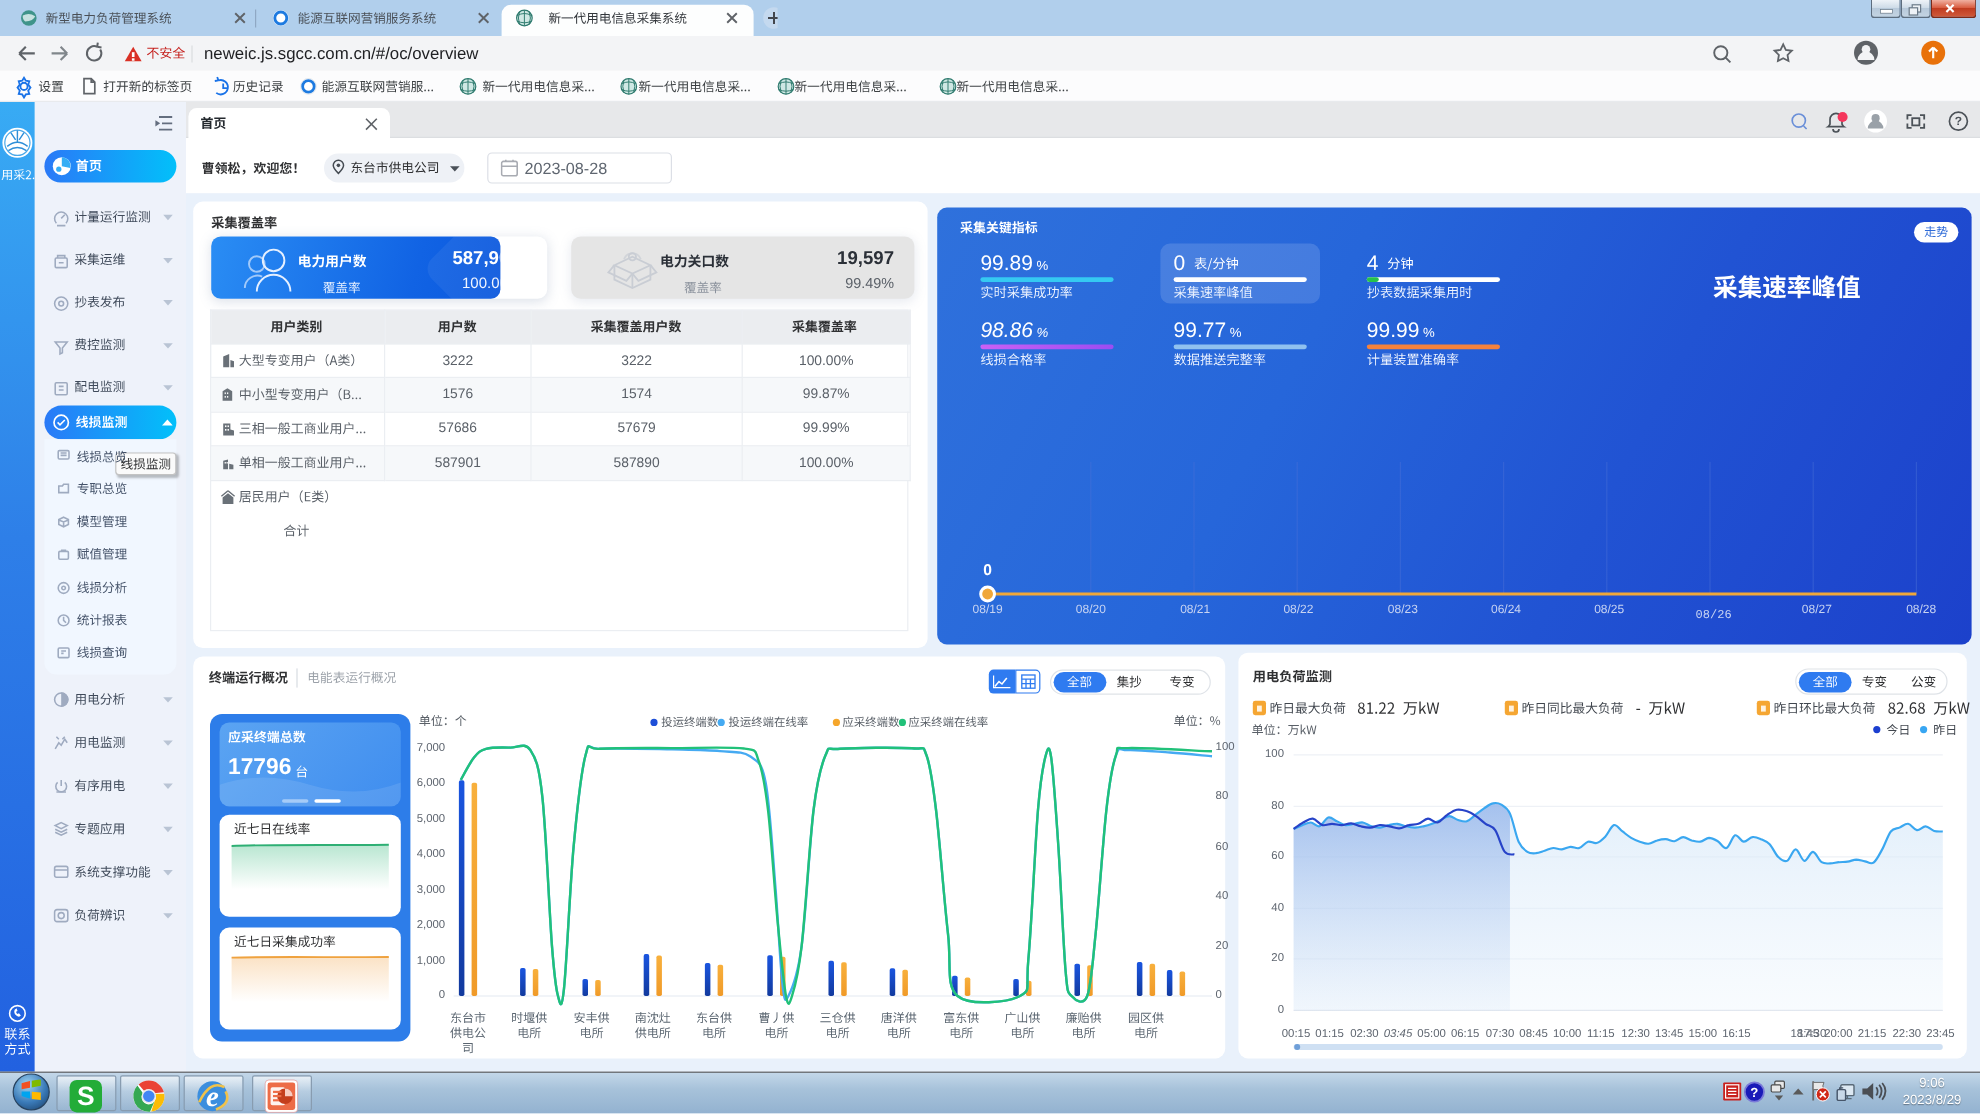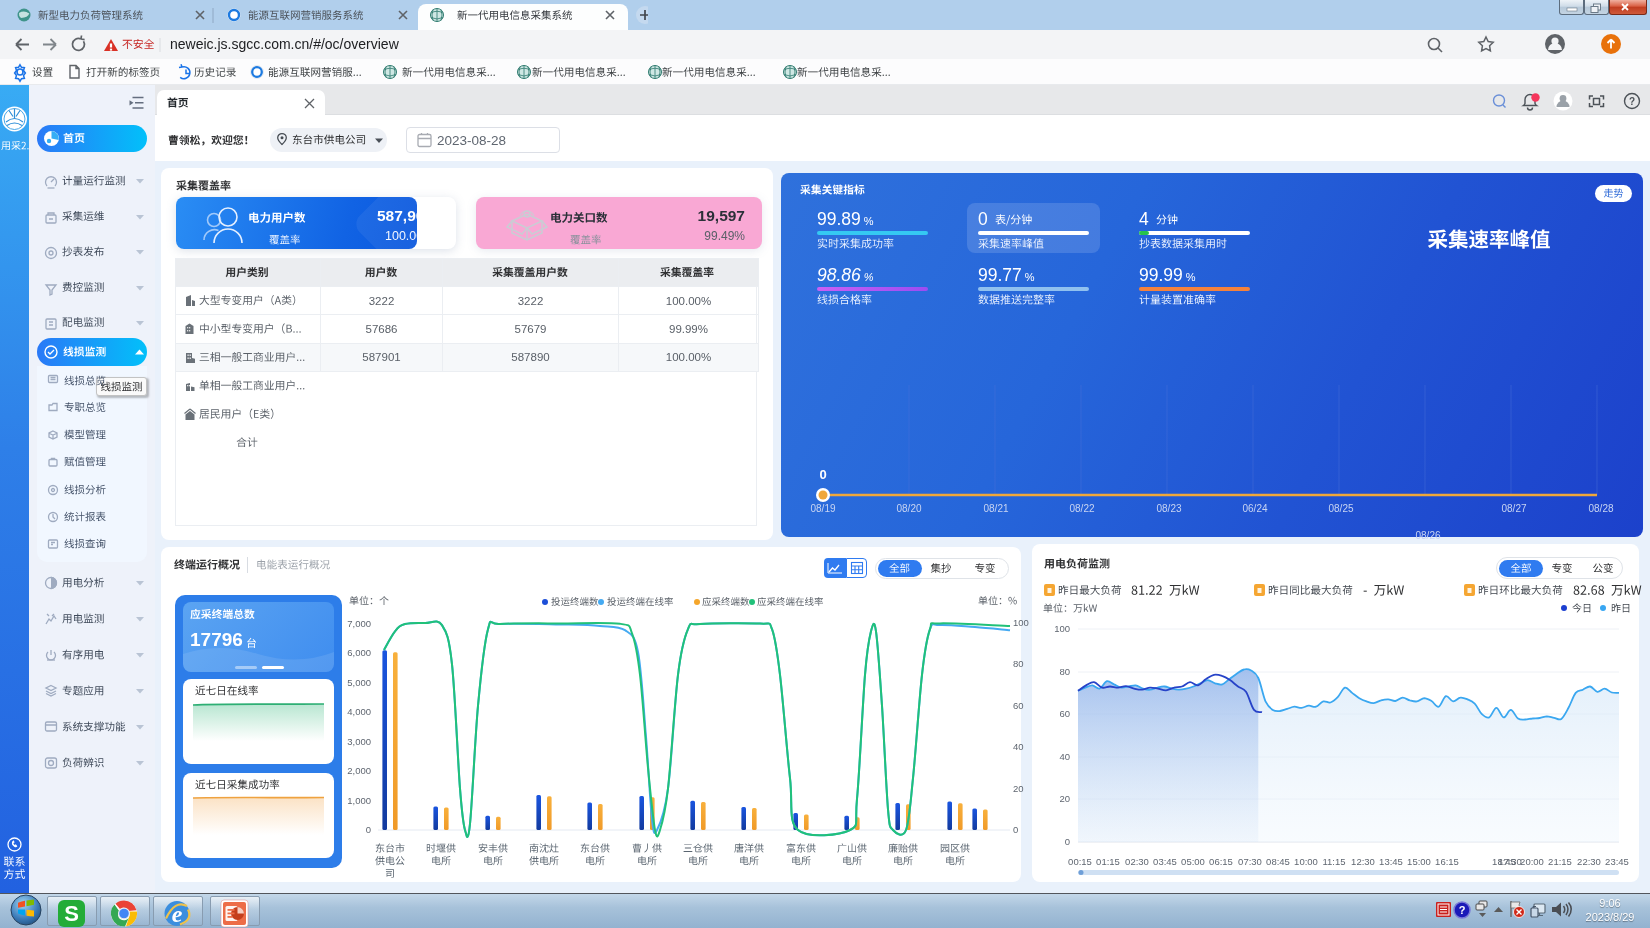--- a/index.html
+++ b/index.html
@@ -29,21 +29,21 @@
 #datebox{left:406px;top:127px;width:154px;height:26px;background:#fff;border:1px solid #dcdfe6;border-radius:4px;}
 
 .panel{background:#fff;border-radius:8px;}
 #p1{left:161px;top:168px;width:612px;height:372px;}
 #p2{left:781px;top:173px;width:862px;height:364px;border-radius:8px;background:linear-gradient(118deg,#2f71dc 0%,#2666da 35%,#2153d3 65%,#1c41cb 100%);}
 #p3{left:161px;top:547px;width:860px;height:335px;}
 #p4{left:1032px;top:544px;width:607px;height:338px;}
 
 #cardbgA{left:176px;top:197px;width:280px;height:52px;background:#fff;border-radius:8px;box-shadow:0 2px 10px rgba(120,140,170,.25);}
 #cardblue{left:176px;top:197px;width:241px;height:52px;border-radius:8px;background:linear-gradient(105deg,#2a8df4 0%,#1163e4 70%,#0b58de 100%);overflow:hidden;}
-#card2{left:476px;top:197px;width:286px;height:52px;background:#f9a8d4;border-radius:8px;box-shadow:0 2px 10px rgba(120,140,170,.18);}
+#card2{left:476px;top:197px;width:286px;height:52px;background:#e5e5e5;border-radius:8px;box-shadow:0 2px 10px rgba(120,140,170,.18);}
 
 .tb{border-collapse:collapse;table-layout:fixed;}
 .tb td{border:1px solid #ebeef2;font-size:11.5px;color:#5a6068;text-align:center;height:28.4px;padding:0;}
 .tb .hd td{background:#ebedf0;height:28px;}
 .tb tr.alt td{background:#f6f8fa;}
 
 .mval{color:#fff;font-size:17.5px;}
 .munit{color:#fff;font-size:11px;}
 .mbar{height:3.5px;border-radius:2px;}
 #mhl{left:967px;top:203px;width:133px;height:50px;background:rgba(255,255,255,.14);border-radius:8px;}
@@ -327,20 +327,26 @@
         <td></td>
         <td></td>
         <td></td>
       </tr>
   <tr>
         <td></td>
         <td>3222</td>
         <td>3222</td>
         <td>100.00%</td>
       </tr>
+  <tr class="alt">
+        <td></td>
+        <td>1576</td>
+        <td>1574</td>
+        <td>99.87%</td>
+      </tr>
   <tr>
         <td></td>
         <td>57686</td>
         <td>57679</td>
         <td>99.99%</td>
       </tr>
   <tr class="alt">
         <td></td>
         <td>587901</td>
         <td>587890</td>
@@ -654,21 +660,21 @@
 <svg class="abs" style="left:303px;top:97px;z-index:5" width="14" height="14">
     <path d="M2 2 l9 9 M11 2 l-9 9" stroke="#5f6368" stroke-width="1.3"></path>
   </svg>
 <div class="abs" style="left:801px;top:503px;width:44px;text-align:center;font-size:10px;color:#c8d4f2;">08/19</div>
 <div class="abs" style="left:887px;top:503px;width:44px;text-align:center;font-size:10px;color:#c8d4f2;">08/20</div>
 <div class="abs" style="left:974px;top:503px;width:44px;text-align:center;font-size:10px;color:#c8d4f2;">08/21</div>
 <div class="abs" style="left:1060px;top:503px;width:44px;text-align:center;font-size:10px;color:#c8d4f2;">08/22</div>
 <div class="abs" style="left:1147px;top:503px;width:44px;text-align:center;font-size:10px;color:#c8d4f2;">08/23</div>
 <div class="abs" style="left:1233px;top:503px;width:44px;text-align:center;font-size:10px;color:#c8d4f2;">06/24</div>
 <div class="abs" style="left:1319px;top:503px;width:44px;text-align:center;font-size:10px;color:#c8d4f2;">08/25</div>
-<div class="abs" style="left:1406px;top:530px;width:44px;text-align:center;font-size:10px;color:#c8d4f2;">08/26</div>
+<div class="abs" style="left:1406px;top:508px;width:44px;text-align:center;font-size:10px;color:#c8d4f2;font-family:Liberation Mono, monospace;">08/26</div>
 <div class="abs" style="left:1492px;top:503px;width:44px;text-align:center;font-size:10px;color:#c8d4f2;">08/27</div>
 <div class="abs" style="left:1579px;top:503px;width:44px;text-align:center;font-size:10px;color:#c8d4f2;">08/28</div>
 <div class="abs" style="left:321px;top:824px;width:50px;text-align:right;font-size:9.5px;color:#5f6670;">0</div>
 <div class="abs" style="left:321px;top:795px;width:50px;text-align:right;font-size:9.5px;color:#5f6670;">1,000</div>
 <div class="abs" style="left:321px;top:765px;width:50px;text-align:right;font-size:9.5px;color:#5f6670;">2,000</div>
 <div class="abs" style="left:321px;top:736px;width:50px;text-align:right;font-size:9.5px;color:#5f6670;">3,000</div>
 <div class="abs" style="left:321px;top:706px;width:50px;text-align:right;font-size:9.5px;color:#5f6670;">4,000</div>
 <div class="abs" style="left:321px;top:677px;width:50px;text-align:right;font-size:9.5px;color:#5f6670;">5,000</div>
 <div class="abs" style="left:321px;top:647px;width:50px;text-align:right;font-size:9.5px;color:#5f6670;">6,000</div>
 <div class="abs" style="left:321px;top:618px;width:50px;text-align:right;font-size:9.5px;color:#5f6670;">7,000</div>
@@ -680,21 +686,21 @@
 <div class="abs" style="left:1013px;top:617px;width:30px;font-size:9.5px;color:#5f6670;">100</div>
 <div class="abs" style="left:1030px;top:836px;width:40px;text-align:right;font-size:9.5px;color:#5f6670;">0</div>
 <div class="abs" style="left:1030px;top:793px;width:40px;text-align:right;font-size:9.5px;color:#5f6670;">20</div>
 <div class="abs" style="left:1030px;top:751px;width:40px;text-align:right;font-size:9.5px;color:#5f6670;">40</div>
 <div class="abs" style="left:1030px;top:708px;width:40px;text-align:right;font-size:9.5px;color:#5f6670;">60</div>
 <div class="abs" style="left:1030px;top:666px;width:40px;text-align:right;font-size:9.5px;color:#5f6670;">80</div>
 <div class="abs" style="left:1030px;top:623px;width:40px;text-align:right;font-size:9.5px;color:#5f6670;">100</div>
 <div class="abs" style="left:1062px;top:856px;width:36px;text-align:center;font-size:9.5px;color:#5f6670;">00:15</div>
 <div class="abs" style="left:1090px;top:856px;width:36px;text-align:center;font-size:9.5px;color:#5f6670;">01:15</div>
 <div class="abs" style="left:1119px;top:856px;width:36px;text-align:center;font-size:9.5px;color:#5f6670;">02:30</div>
-<div class="abs" style="left:1147px;top:856px;width:36px;text-align:center;font-size:9.5px;color:#5f6670;">03:45</div>
+<div class="abs" style="left:1147px;top:856px;width:36px;text-align:center;font-size:9.5px;color:#5f6670;font-style:italic;">03:45</div>
 <div class="abs" style="left:1175px;top:856px;width:36px;text-align:center;font-size:9.5px;color:#5f6670;">05:00</div>
 <div class="abs" style="left:1203px;top:856px;width:36px;text-align:center;font-size:9.5px;color:#5f6670;">06:15</div>
 <div class="abs" style="left:1232px;top:856px;width:36px;text-align:center;font-size:9.5px;color:#5f6670;">07:30</div>
 <div class="abs" style="left:1260px;top:856px;width:36px;text-align:center;font-size:9.5px;color:#5f6670;">08:45</div>
 <div class="abs" style="left:1288px;top:856px;width:36px;text-align:center;font-size:9.5px;color:#5f6670;">10:00</div>
 <div class="abs" style="left:1316px;top:856px;width:36px;text-align:center;font-size:9.5px;color:#5f6670;">11:15</div>
 <div class="abs" style="left:1345px;top:856px;width:36px;text-align:center;font-size:9.5px;color:#5f6670;">12:30</div>
 <div class="abs" style="left:1373px;top:856px;width:36px;text-align:center;font-size:9.5px;color:#5f6670;">13:45</div>
 <div class="abs" style="left:1401px;top:856px;width:36px;text-align:center;font-size:9.5px;color:#5f6670;">15:00</div>
 <div class="abs" style="left:1429px;top:856px;width:36px;text-align:center;font-size:9.5px;color:#5f6670;">16:15</div>

